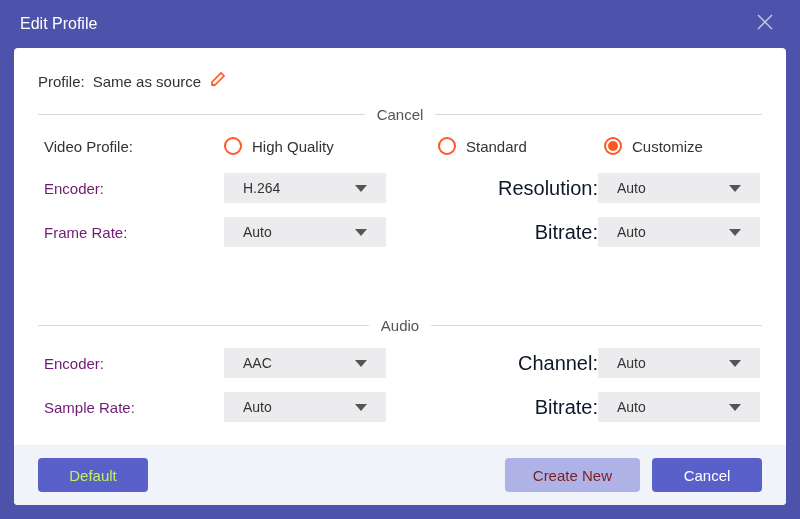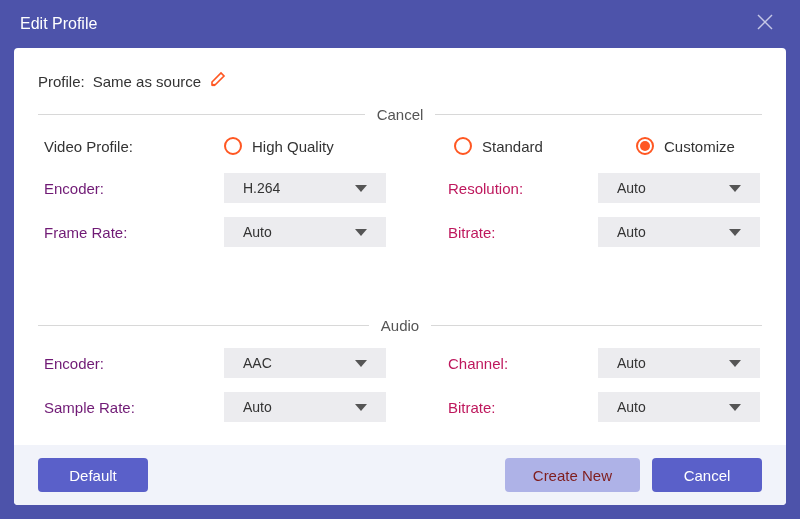--- a/index.html
+++ b/index.html
@@ -26,26 +26,26 @@
   .edit-icon { color: #ff5722; cursor: pointer; }
 
   .section-divider { display: flex; align-items: center; gap: 12px; margin: 6px 0 14px 0; }
   .section-divider .line { flex: 1; height: 1px; background: #d8d8d8; }
   .section-title { color: #555; font-size: 15px; }
 
   .form-grid { margin-left: 6px; }
   .form-row { display: flex; align-items: center; margin-bottom: 14px; }
   .col-a { width: 180px; color: #701a75; font-size: 15px; }
   .col-b { width: 224px; }
-  .col-c { width: 150px; color: #be185d; font-size: 15px; }
+  .col-c { width: 150px; color: #0f172a; font-size: 20px; text-align: right; }
   .col-d { width: 162px; }
 
   .radio-row { display: flex; align-items: center; margin-bottom: 18px; margin-left: 6px; }
   .radio-label-lead { width: 180px; color: #333; font-size: 15px; }
-  .radio-group { display: flex; gap: 16px; flex: 1; }
+  .radio-group { display: flex; gap: 0; flex: 1; }
   .radio-item { display: flex; align-items: center; gap: 10px; cursor: pointer; width: 190px; }
   .radio-item:nth-child(2) { width: 190px; padding-left: 24px; }
   .radio-item:nth-child(3) { width: auto; }
   .radio-circle {
     width: 18px; height: 18px; border: 2px solid #ff5722; border-radius: 50%;
     display: inline-flex; align-items: center; justify-content: center;
   }
   .radio-circle .dot { width: 10px; height: 10px; background: #ff5722; border-radius: 50%; display: none; }
   .radio-item[data-selected="true"] .dot { display: block; }
   .radio-text { color: #333; font-size: 15px; }
@@ -61,21 +61,21 @@
   .footer {
     height: 60px; background: #f1f3fa; margin: 0 -24px -16px -24px;
     margin-top: auto; padding: 0 24px; display: flex; align-items: center;
     border-bottom-left-radius: 4px; border-bottom-right-radius: 4px;
   }
   .btn {
     height: 34px; padding: 0 28px; border-radius: 4px; font-size: 15px;
     display: inline-flex; align-items: center; justify-content: center;
     cursor: pointer; border: none; min-width: 110px;
   }
-  .btn-default { background: #5a60c9; color: #ffffff; }
+  .btn-default { background: #5a60c9; color: #bef264; }
   .btn-createnew { background: #aeb2e7; color: #7f1d1d; margin-left: auto; margin-right: 12px; cursor: default; }
   .btn-cancel { background: #5a60c9; color: #fff; }
 
   .spacer-lg { height: 50px; }
 </style>
 </head>
 <body>
 
 <div class="window">
   <div class="titlebar">

